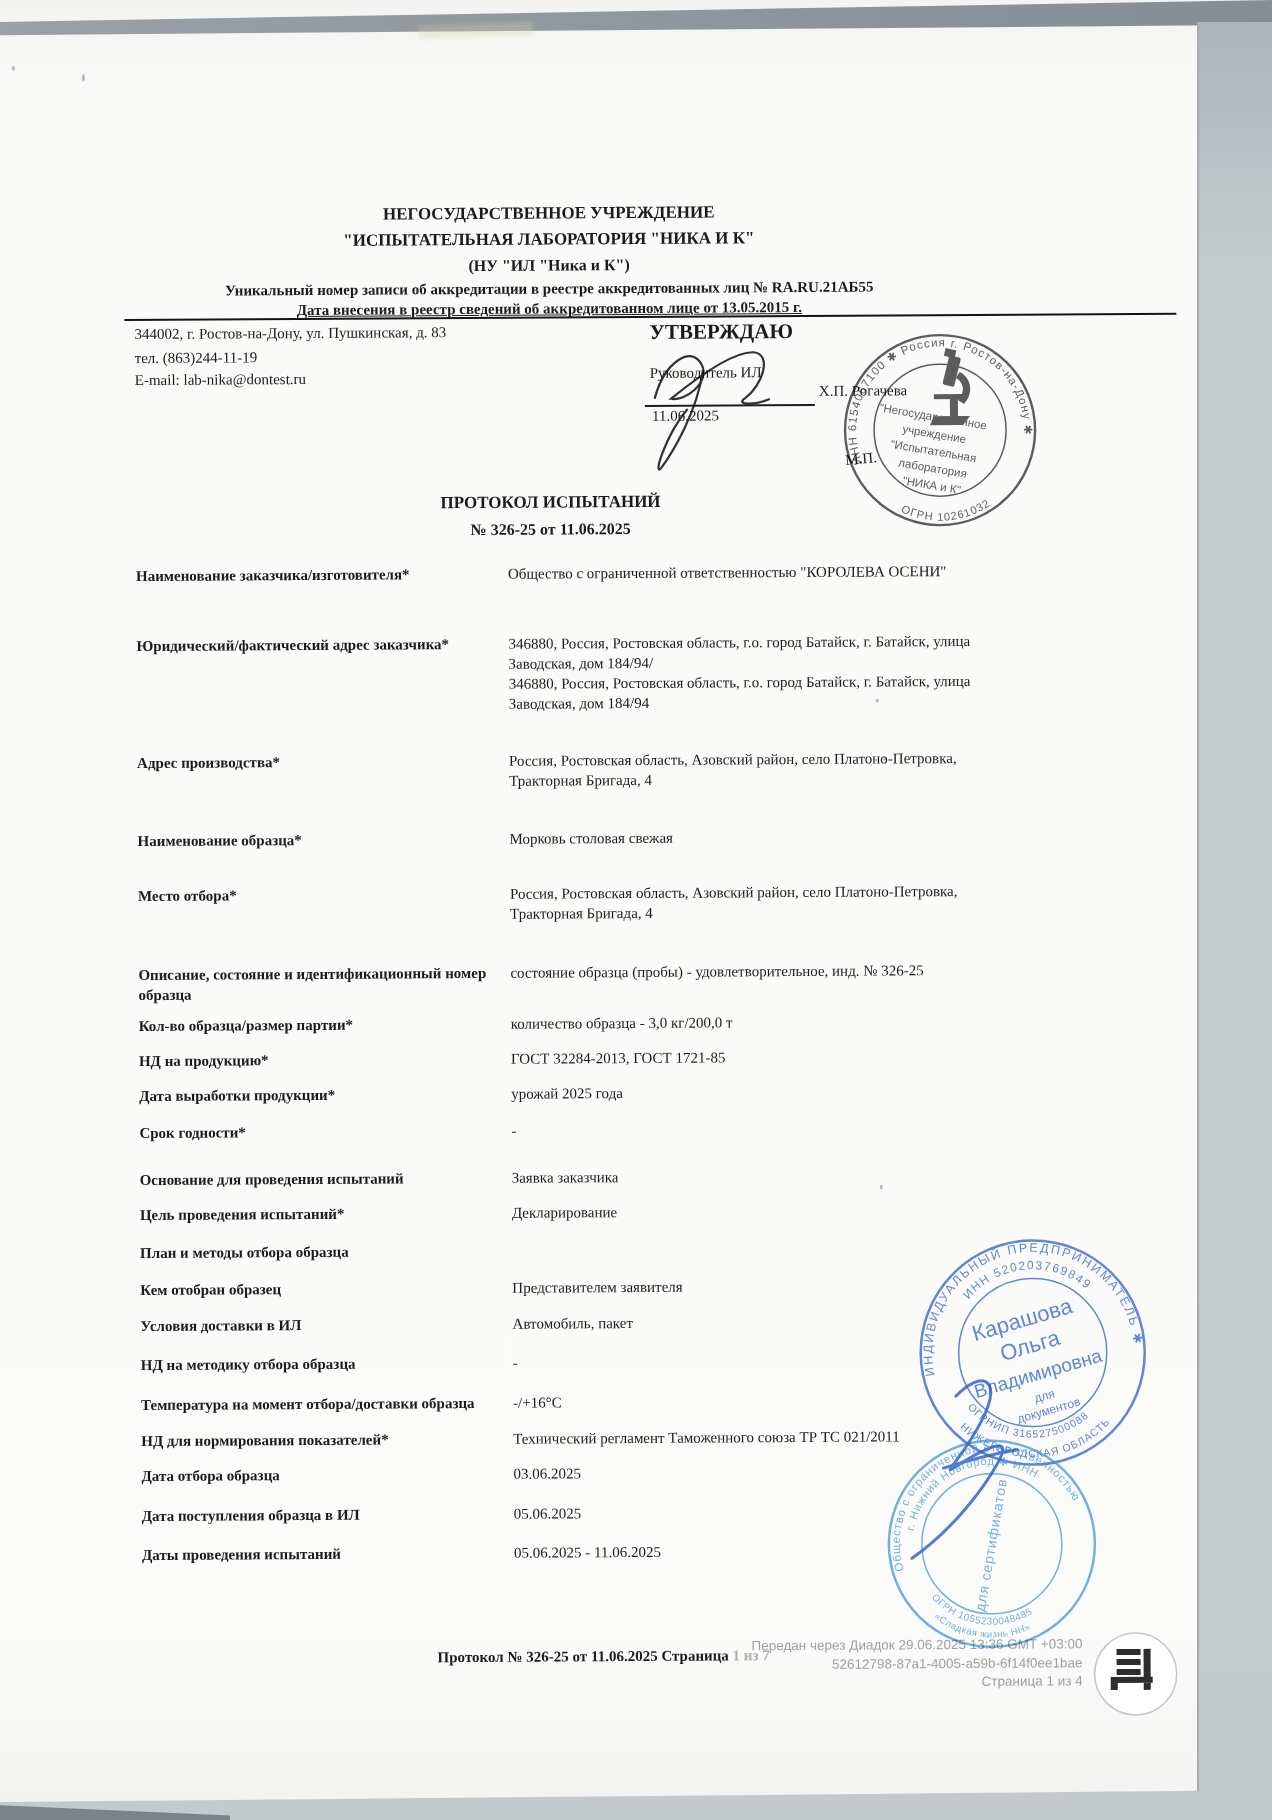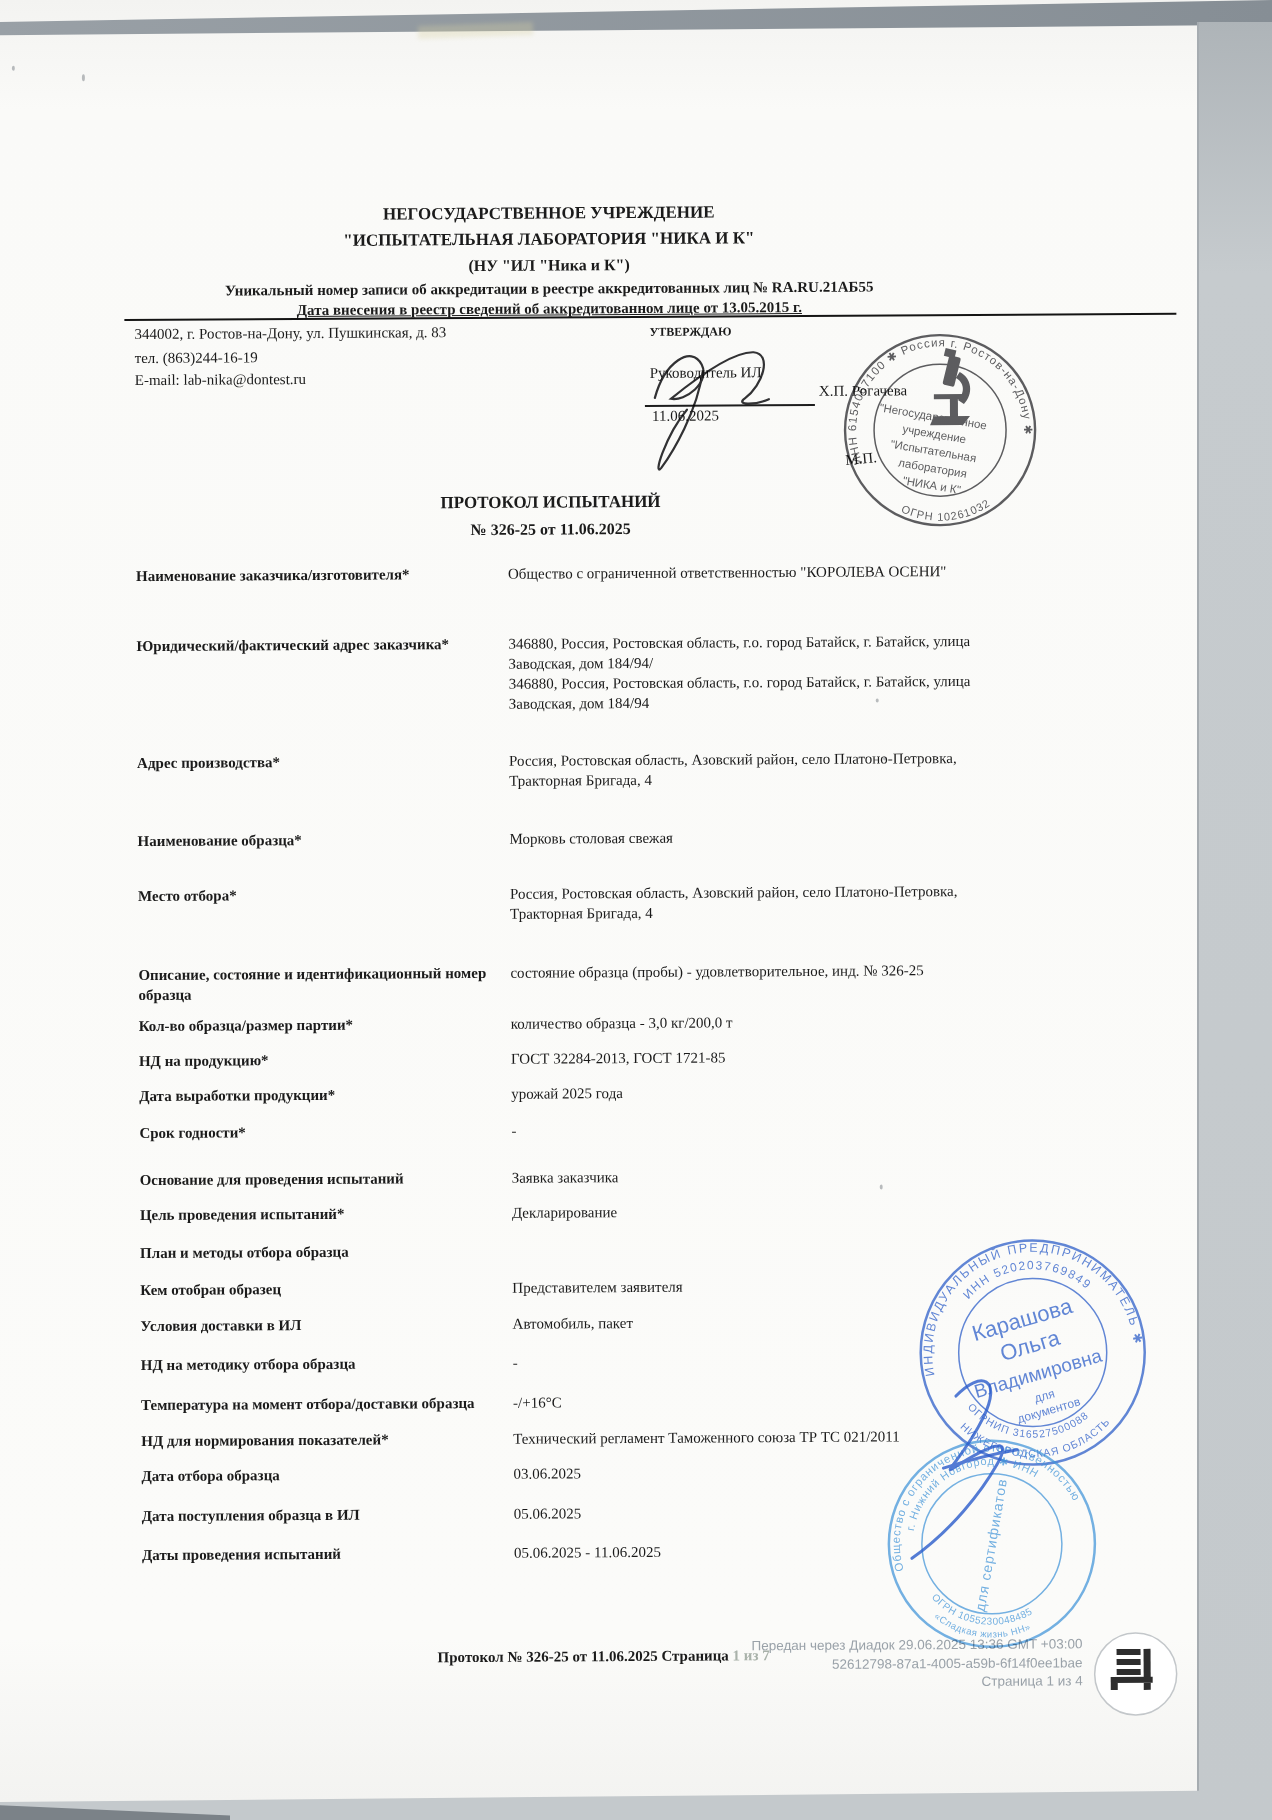--- a/index.html
+++ b/index.html
@@ -53,24 +53,24 @@
     <div class="sp" style="left:878px;top:1186px;width:3px;height:5px"></div>
 
     <div class="t b center" style="left:138px;top:203px;width:830px;font-size:17px">НЕГОСУДАРСТВЕННОЕ УЧРЕЖДЕНИЕ</div>
     <div class="t b center" style="left:138px;top:229px;width:830px;font-size:17px">"ИСПЫТАТЕЛЬНАЯ ЛАБОРАТОРИЯ "НИКА И К"</div>
     <div class="t b center" style="left:138px;top:255px;width:830px;font-size:16px">(НУ "ИЛ "Ника и К")</div>
     <div class="t b center" style="left:138px;top:278px;width:830px">Уникальный номер записи об аккредитации в реестре аккредитованных лиц № RA.RU.21АБ55</div>
     <div class="t b center u" style="left:138px;top:298px;width:830px">Дата внесения в реестр сведений об аккредитованном лице от 13.05.2015 г.</div>
     <div class="rule"></div>
 
     <div class="t" style="left:138px;top:321px">344002, г. Ростов-на-Дону, ул. Пушкинская, д. 83</div>
-    <div class="t" style="left:138px;top:345px">тел. (863)244-16-19</div>
+    <div class="t" style="left:138px;top:345px">тел. (863)244-11-19</div>
     <div class="t" style="left:138px;top:367px">E-mail: lab-nika@dontest.ru</div>
 
-    <div class="t b" style="left:653px;top:322px;font-size:12px">УТВЕРЖДАЮ</div>
+    <div class="t b" style="left:653px;top:322px;font-size:21px">УТВЕРЖДАЮ</div>
     <div class="t" style="left:653px;top:363px">Руководитель ИЛ</div>
     <div class="sigline"></div>
     <div class="t" style="left:822px;top:382px">Х.П. Рогачева</div>
     <div class="t" style="left:655px;top:406px">11.06.2025</div>
     <div class="t" style="left:848px;top:450px;transform:rotate(-5deg)">М.П.</div>
 
     <div class="t b center" style="left:288px;top:492px;width:530px;font-size:17px">ПРОТОКОЛ ИСПЫТАНИЙ</div>
     <div class="t b center" style="left:288px;top:519px;width:530px;font-size:16px">№ 326-25 от 11.06.2025</div>
 
     <div class="row-label" style="top:563px">Наименование заказчика/изготовителя*</div>

